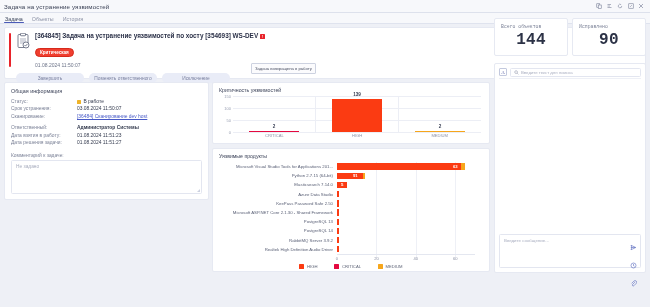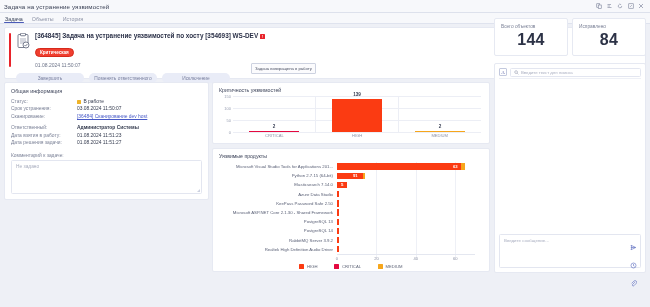--- a/index.html
+++ b/index.html
@@ -136,20 +136,21 @@
   .lg { display: flex; align-items: center; gap: 2.5px; }
   .lg-sw { width: 5px; height: 5px; border-radius: .5px; }
   .lg-t { font-size: 4.2px; color: #5f6578; }
 
   
   .col-right { position: absolute; left: 494px; top: 18px; width: 152px; bottom: 2px; }
   .stat-row { display: flex; gap: 4px; }
   .stat-card {
     flex: 1; background: #fff; border: 1px solid #e6e9f2; border-radius: 2px;
     padding: 5px 6px 6px 6px;
+    font-family: Liberation Mono, monospace;
   }
   .stat-lbl { font-size: 4.8px; color: #7a8096; }
   .stat-num { font-size: 16px; font-weight: bold; color: #2c3246; text-align: center; margin-top: 2px; letter-spacing: .3px; }
 
   .chatbox {
     margin-top: 7px; background: #fff; border: 1px solid #e6e9f2; border-radius: 2px;
     height: 210px; position: relative; padding: 4px;
   }
   .search-row { display: flex; align-items: center; gap: 3px; }
   .sq-btn {
@@ -438,21 +439,21 @@
   </div>
 
   <div class="col-right">
     <div class="stat-row">
       <div class="stat-card">
         <div class="stat-lbl">Всего объектов</div>
         <div class="stat-num">144</div>
       </div>
       <div class="stat-card">
         <div class="stat-lbl">Исправлено</div>
-        <div class="stat-num">84</div>
+        <div class="stat-num">90</div>
       </div>
     </div>
 
     <div class="chatbox">
       <div class="search-row">
         <div class="sq-btn">A</div>
         <div class="search-field">
           <svg width="5" height="5" viewBox="0 0 12 12">
               <circle cx="5" cy="5" r="3.3" fill="none" stroke="#8d93a7" stroke-width="1.3"></circle>
               <path d="M7.6 7.6L10.5 10.5" stroke="#8d93a7" stroke-width="1.3"></path>

